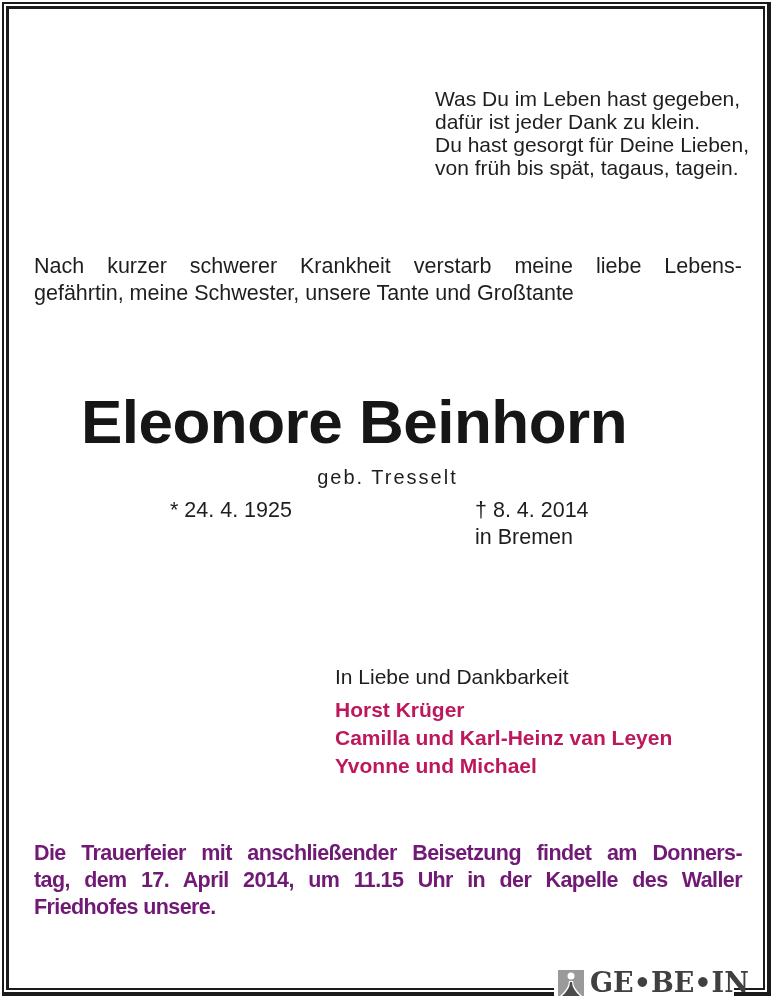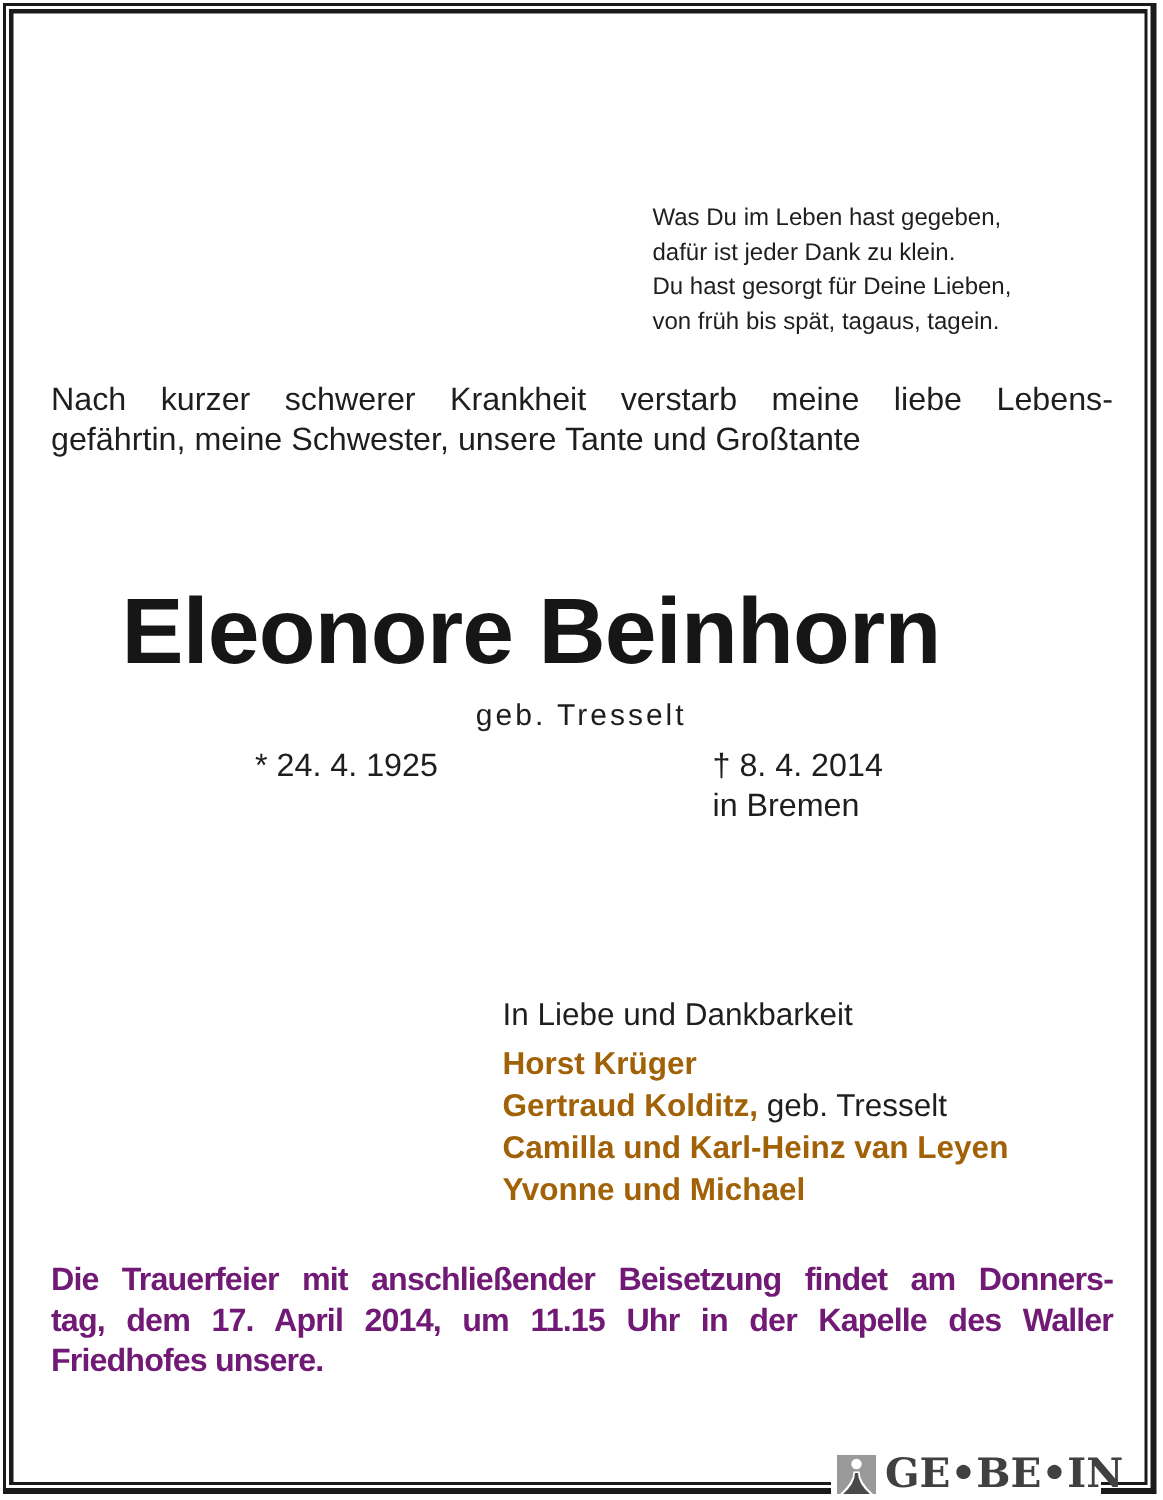--- a/index.html
+++ b/index.html
@@ -10,39 +10,39 @@
       border-right: 4px solid #1a1a1a; border-bottom: 4px solid #1a1a1a; box-sizing: border-box; }
     .frame-inner { position: absolute; left: 6px; top: 6px; width: 759px; height: 984px;
       border-top: 3px solid #1a1a1a; border-left: 3px solid #1a1a1a;
       border-right: 2px solid #1a1a1a; border-bottom: 2px solid #1a1a1a; box-sizing: border-box; }
     .logo-mask { position: absolute; left: 554px; top: 962px; width: 180px; height: 38px; background: #fff; }
     .logo { position: absolute; left: 558px; top: 968px; height: 30px; display: flex; align-items: center; }
     .logo-icon { width: 26px; height: 26px; margin-right: 6px; }
     .logo-text { font-family: "DejaVu Serif", serif; font-weight: bold; font-size: 27px;
       color: #404040; letter-spacing: 0px; line-height: 30px; }
 
-    .quote { position: absolute; left: 435px; top: 87px; font-size: 16px; line-height: 23px; color: #1e1e1e; margin-top: 47px; }
+    .quote { position: absolute; left: 435px; top: 87px; font-size: 21px; line-height: 23px; color: #1e1e1e; }
     .quote div { white-space: nowrap; }
 
     .intro { position: absolute; left: 34px; top: 253px; width: 708px; font-size: 21.5px;
       line-height: 27px; color: #1e1e1e; }
     .intro .l1 { text-align: justify; text-align-last: justify; white-space: nowrap; }
 
     .name { position: absolute; left: 0; width: 708px; top: 386px; text-align: center;
       font-weight: bold; font-size: 62px; line-height: 72px; color: #161616; letter-spacing: -0.5px; }
     .maiden { position: absolute; left: 0; width: 775px; top: 466px; text-align: center;
       font-size: 20px; letter-spacing: 2px; color: #1e1e1e; }
     .dates { position: absolute; top: 497px; font-size: 21.5px; line-height: 27px; color: #1e1e1e; }
     .dates.birth { left: 170px; }
     .dates.death { left: 443px; text-align: left; margin-left: 32px; }
 
     .mourners { position: absolute; left: 335px; top: 625px; font-size: 21px; line-height: 28px; color: #1e1e1e; margin-top: 38px; }
     .mourners .heading { margin-bottom: 5px; }
     .mourners .m { white-space: nowrap; }
-    .mourners b { font-weight: bold; color: #a16207; }
+    .mourners b { font-weight: bold; color: #be185d; }
 
     .funeral { position: absolute; left: 34px; top: 840px; width: 708px; font-size: 21.5px;
       line-height: 27px; color: #701a75; letter-spacing: -0.6px; font-weight: bold; }
     .funeral .j { text-align: justify; text-align-last: justify; white-space: nowrap; }
   </style>
 </head>
 <body>
 
 <div class="frame-outer"></div>
 <div class="frame-inner"></div>
@@ -66,21 +66,20 @@
   <div>* 24. 4. 1925</div>
 </div>
 <div class="dates death">
   <div>† 8. 4. 2014</div>
   <div>in Bremen</div>
 </div>
 
 <div class="mourners">
   <div class="heading">In Liebe und Dankbarkeit</div>
   <div class="m"><b>Horst Krüger</b><span></span></div>
-  <div class="m"><b>Gertraud Kolditz,</b><span> geb. Tresselt</span></div>
   <div class="m"><b>Camilla und Karl-Heinz van Leyen</b><span></span></div>
   <div class="m"><b>Yvonne und Michael</b><span></span></div>
 </div>
 
 <div class="funeral">
   <div class="j">Die Trauerfeier mit anschließender Beisetzung findet am Donners-</div>
   <div class="j">tag, dem 17. April 2014, um 11.15 Uhr in der Kapelle des Waller</div>
   <div>Friedhofes unsere.</div>
 </div>
 

